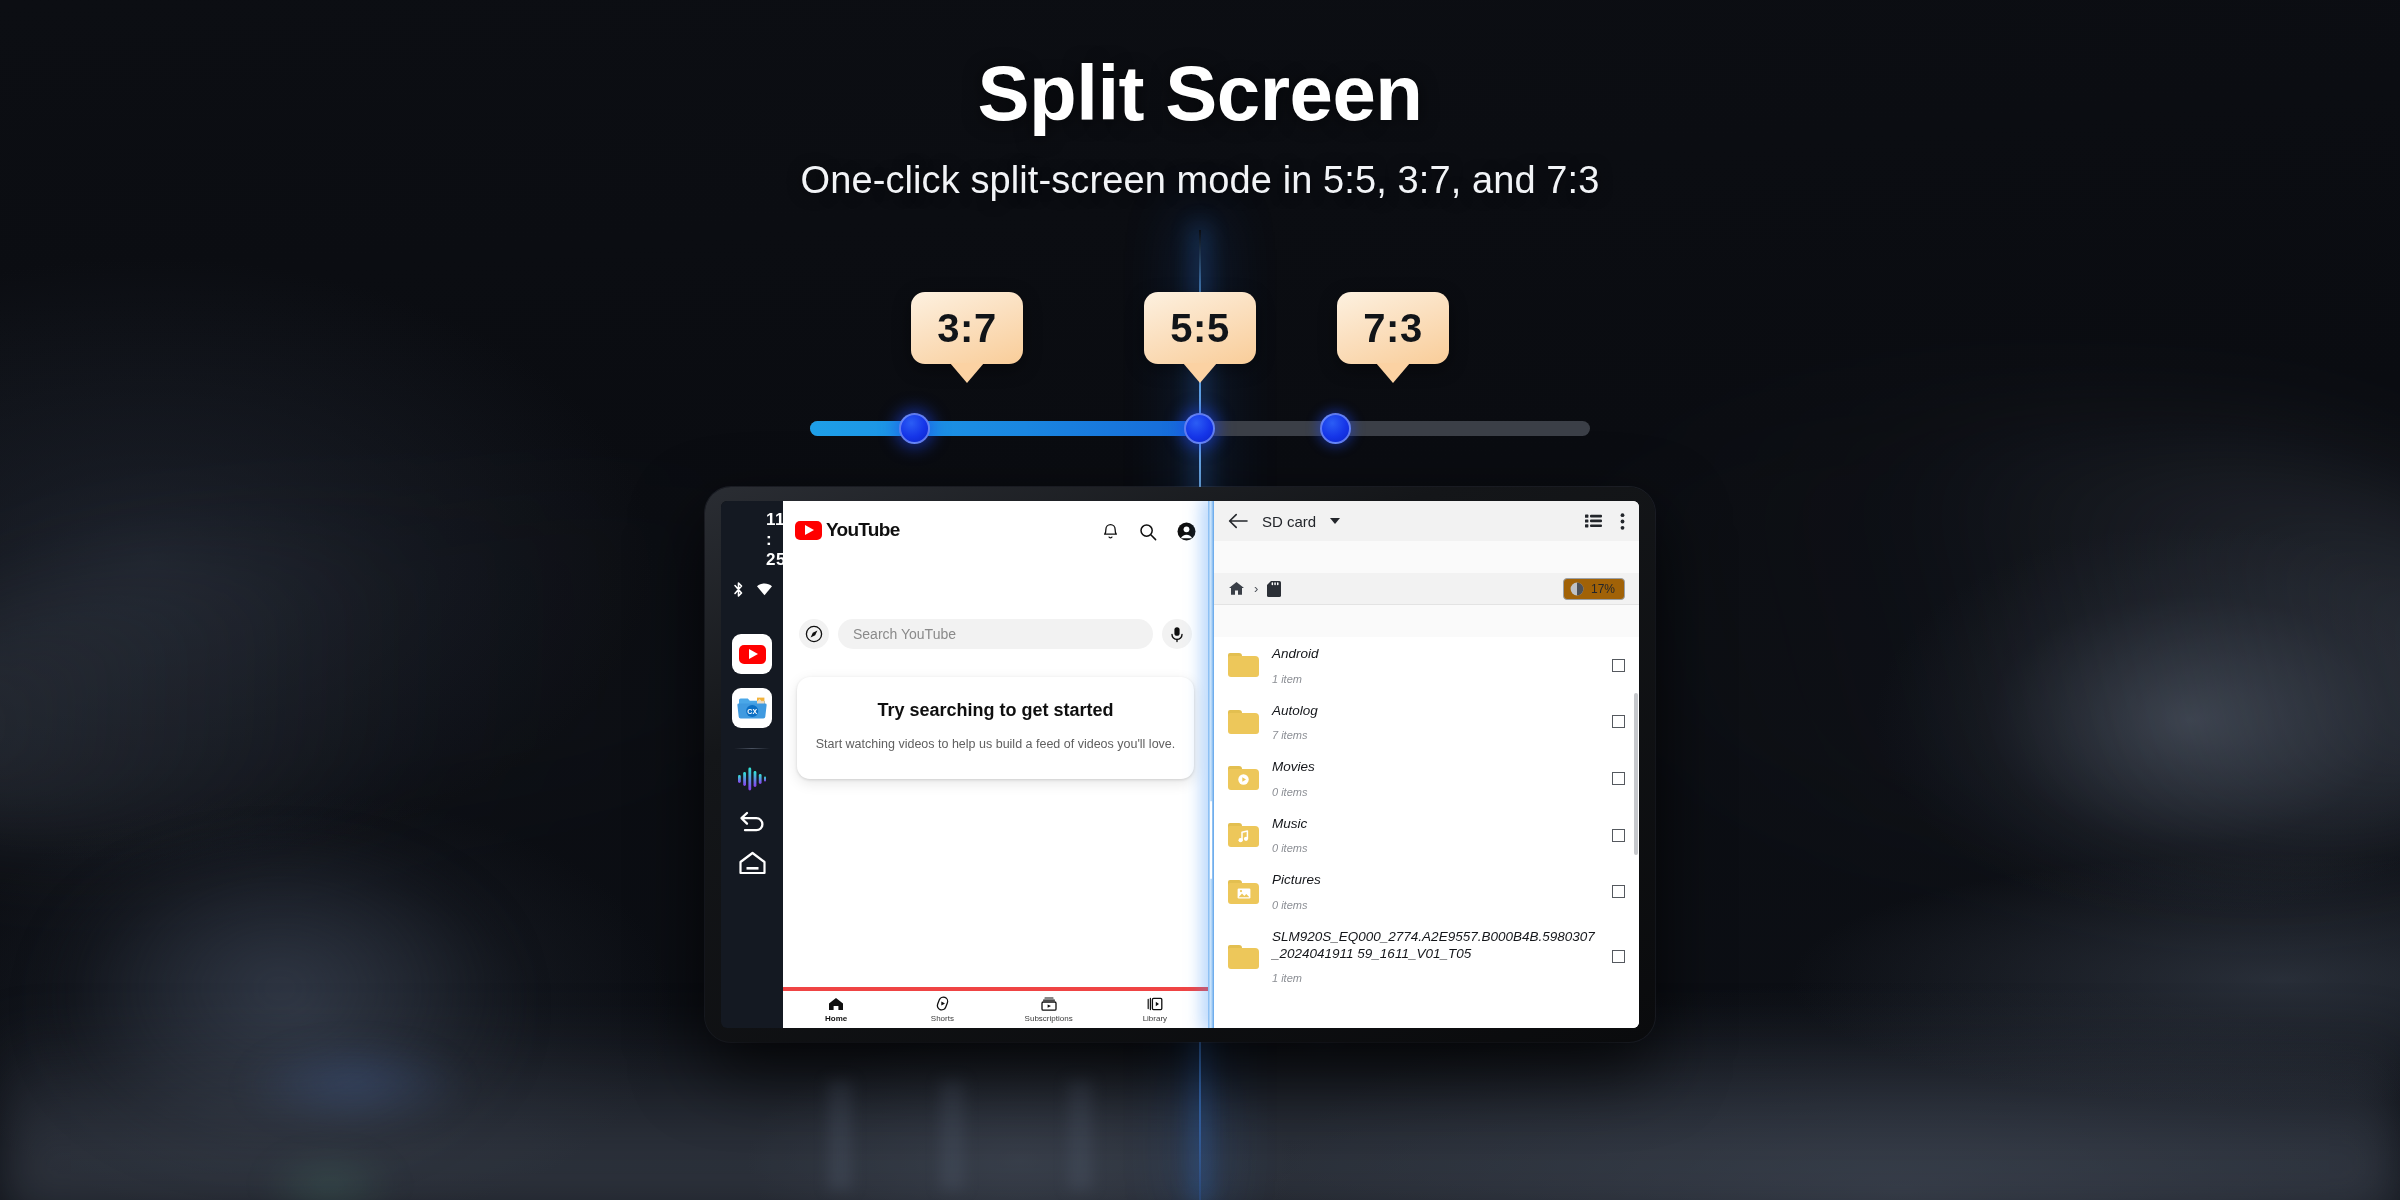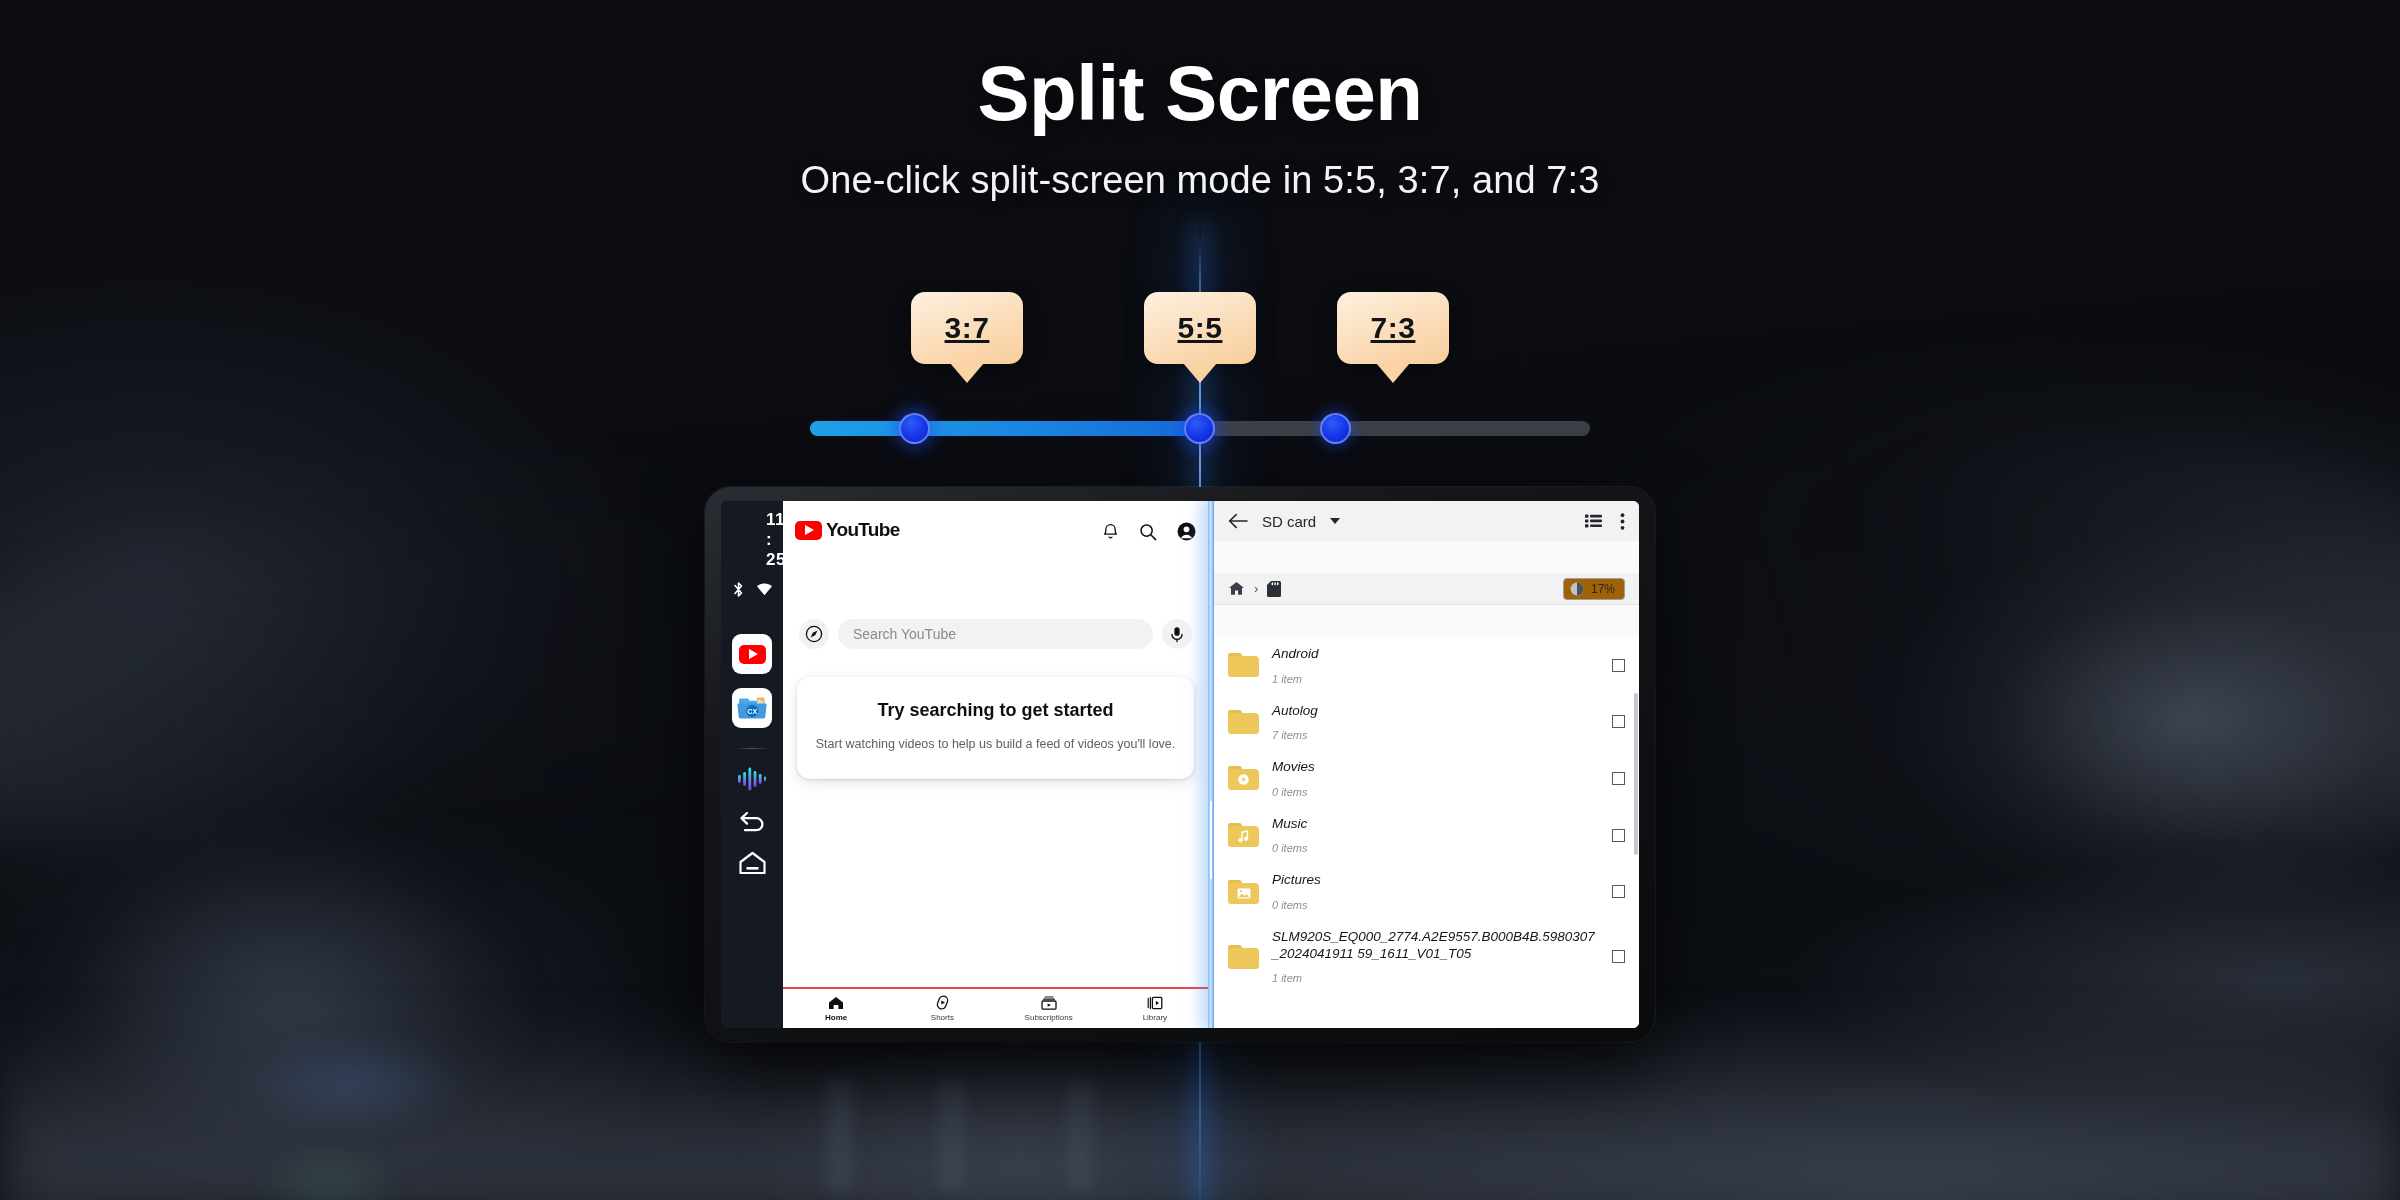--- a/index.html
+++ b/index.html
@@ -93,21 +93,21 @@
   
   .badges { position:absolute; left:0; top:292px; width:2400px; height:120px; z-index:7; }
   .badge {
     position:absolute; top:0;
     width: 112px; height: 72px;
     border-radius: 14px;
     background: linear-gradient(160deg, #fdf1e0 0%, #fbe0c0 45%, #f9cd99 100%);
     box-shadow: 0 5px 18px rgba(0,0,0,.40);
     display:flex; align-items:center; justify-content:center;
   }
-  .badge span { font-size: 30px; font-weight: 700; color:#111418; letter-spacing:0.5px;text-decoration:underline; }
+  .badge span { font-size: 40px; font-weight: 700; color:#111418; letter-spacing:0.5px; }
   .badge::after {
     content:""; position:absolute; left:50%; bottom:-19px; transform: translateX(-50%);
     width:0; height:0;
     border-left: 17px solid transparent; border-right: 17px solid transparent;
     border-top: 20px solid #fbd2a3;
   }
   .badge.b37 { left: 911px; }
   .badge.b55 { left: 1144px; }
   .badge.b73 { left: 1337px; }
 
@@ -185,21 +185,21 @@
   .yt-card {
     margin: 28px 14px 0 14px; background:#fff; border-radius:13px;
     box-shadow: 0 1px 3px rgba(0,0,0,.13), 0 4px 14px rgba(0,0,0,.10);
     padding: 22px 18px 26px 18px; text-align:center; flex: 0 0 auto;
   }
   .yt-card-title { font-size:18px; font-weight:700; color:#0f0f0f; line-height:1.25; }
   .yt-card-sub { margin-top:14px; font-size:12.5px; color:#606060; line-height:1.38; }
 
   .yt-nav {
     margin-top:auto; height:41px; flex:0 0 41px;
-    border-top:2px solid #ef4444; background:#fff;
+    border-top:4px solid #ef4444; background:#fff;
     display:flex; align-items:center;
   }
   .yt-nav-item { flex:1; display:flex; flex-direction:column; align-items:center; gap:3px; }
   .yt-nav-label { font-size:8px; color:#3a3a3a; }
   .yt-nav-item.active .yt-nav-label { color:#0f0f0f; font-weight:600; }
 
   
   .pane-divider {
     width: 6px; flex:0 0 6px; position:relative;
     background: linear-gradient(90deg,#7fb8f2,#cfe6fb 45%,#5ea3ea);

